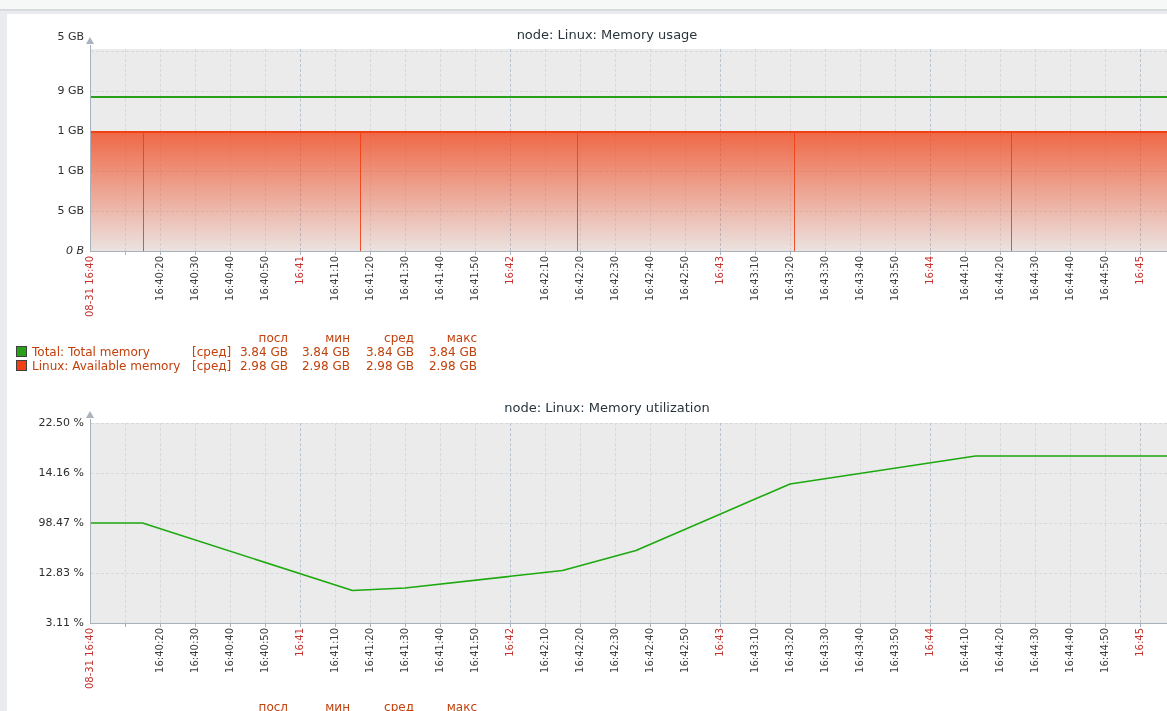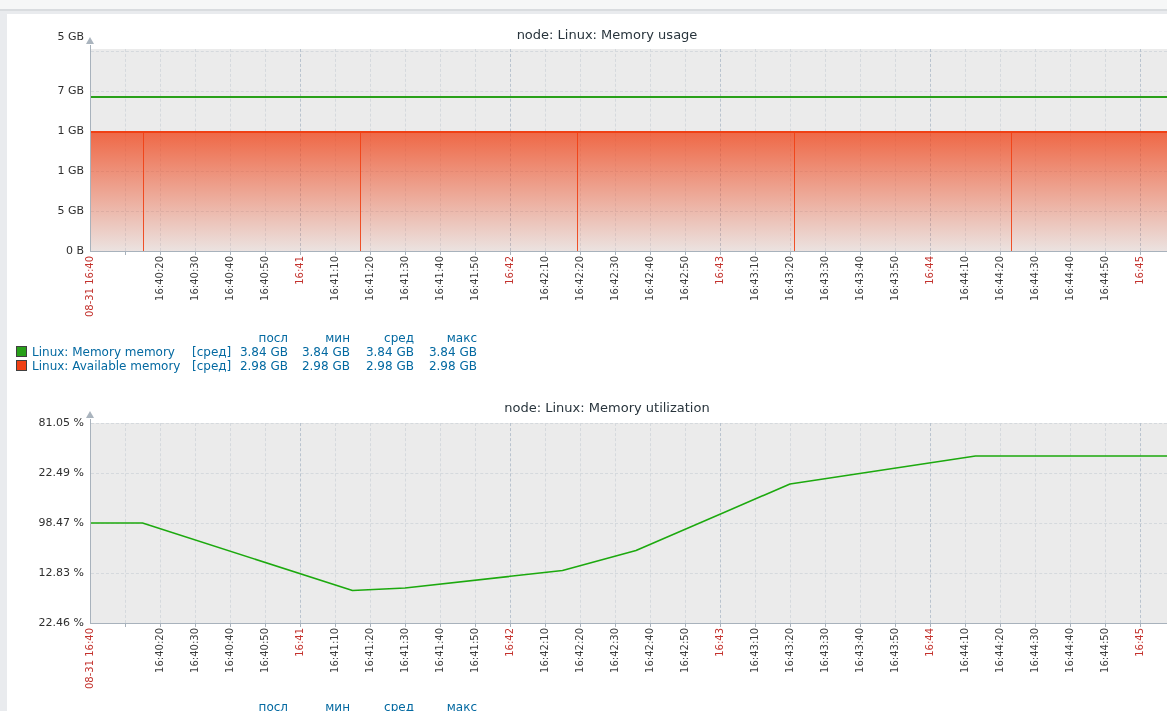--- a/index.html
+++ b/index.html
@@ -17,21 +17,21 @@
   .axis-x{position:absolute;height:0;border-top:1px solid #a8b2bc;}
   .tickmark{position:absolute;width:0;height:3px;border-left:1px solid #a8b2bc;}
   .arrow{position:absolute;width:0;height:0;border-left:4px solid transparent;border-right:4px solid transparent;border-bottom:7px solid #aab4be;}
   .ylab{position:absolute;width:64px;text-align:right;font-size:11px;color:#2f2f2f;line-height:12px;}
   .xlab{position:absolute;writing-mode:vertical-rl;transform:rotate(180deg);
         font-size:10px;line-height:12px;color:#3c3c3c;white-space:nowrap;}
   .xlab.red{color:#c3322d;}
   .series-line{position:absolute;height:2px;}
   .area-fill{position:absolute;}
   .rsep{position:absolute;width:1px;opacity:.9;}
-  .lrow{position:absolute;left:16px;width:480px;height:14px;font-size:12px;color:#0369a1;}
+  .lrow{position:absolute;left:16px;width:480px;height:14px;font-size:12px;color:#c2410c;}
   .lsw{position:absolute;left:0;top:1px;width:9px;height:9px;border:1px solid #404040;}
   .llabel{position:absolute;left:16px;top:0;white-space:nowrap;}
   .lfunc{position:absolute;left:176px;top:0;}
   .lv0{position:absolute;left:212px;width:60px;top:0;text-align:right;}
   .lv1{position:absolute;left:274px;width:60px;top:0;text-align:right;}
   .lv2{position:absolute;left:338px;width:60px;top:0;text-align:right;}
   .lv3{position:absolute;left:401px;width:60px;top:0;text-align:right;}
   svg{position:absolute;overflow:hidden;}
 </style>
 </head>
@@ -106,25 +106,25 @@
       <div class="tickmark" style="left: 860px; top: 252px;"></div>
       <div class="tickmark" style="left: 895px; top: 252px;"></div>
       <div class="tickmark" style="left: 930px; top: 252px;"></div>
       <div class="tickmark" style="left: 965px; top: 252px;"></div>
       <div class="tickmark" style="left: 1000px; top: 252px;"></div>
       <div class="tickmark" style="left: 1035px; top: 252px;"></div>
       <div class="tickmark" style="left: 1070px; top: 252px;"></div>
       <div class="tickmark" style="left: 1105px; top: 252px;"></div>
       <div class="tickmark" style="left: 1140px; top: 252px;"></div>
       <div class="ylab" style="left: 20px; top: 31px;">5 GB</div>
-      <div class="ylab" style="left: 20px; top: 85px;">7 GB</div>
+      <div class="ylab" style="left: 20px; top: 85px;">9 GB</div>
       <div class="ylab" style="left: 20px; top: 125px;">1 GB</div>
       <div class="ylab" style="left: 20px; top: 165px;">1 GB</div>
       <div class="ylab" style="left: 20px; top: 205px;">5 GB</div>
-      <div class="ylab" style="left: 20px; top: 245px;">0 B</div>
+      <div class="ylab" style="left: 20px; top: 245px; font-style: italic;">0 B</div>
       <div class="xlab red" style="left: 84px; top: 256px;">08-31 16:40</div>
       <div class="xlab" style="left: 154px; top: 256px;">16:40:20</div>
       <div class="xlab" style="left: 189px; top: 256px;">16:40:30</div>
       <div class="xlab" style="left: 224px; top: 256px;">16:40:40</div>
       <div class="xlab" style="left: 259px; top: 256px;">16:40:50</div>
       <div class="xlab red" style="left: 294px; top: 256px;">16:41</div>
       <div class="xlab" style="left: 329px; top: 256px;">16:41:10</div>
       <div class="xlab" style="left: 364px; top: 256px;">16:41:20</div>
       <div class="xlab" style="left: 399px; top: 256px;">16:41:30</div>
       <div class="xlab" style="left: 434px; top: 256px;">16:41:40</div>
@@ -159,21 +159,21 @@
     </div>
   <div id="leg1">
       <div class="lrow" style="top: 331px;">
         <span class="lv0">посл</span>
         <span class="lv1">мин</span>
         <span class="lv2">сред</span>
         <span class="lv3">макс</span>
       </div>
       <div class="lrow" style="top: 345px;">
         <span class="lsw" style="background: rgb(40, 160, 25);"></span>
-        <span class="llabel">Linux: Memory memory</span>
+        <span class="llabel">Total: Total memory</span>
         <span class="lfunc">[сред]</span>
         <span class="lv0">3.84 GB</span>
         <span class="lv1">3.84 GB</span>
         <span class="lv2">3.84 GB</span>
         <span class="lv3">3.84 GB</span>
       </div>
       <div class="lrow" style="top: 359px;">
         <span class="lsw" style="background: rgb(240, 64, 20);"></span>
         <span class="llabel">Linux: Available memory</span>
         <span class="lfunc">[сред]</span>
@@ -247,25 +247,25 @@
       <div class="tickmark" style="left: 825px; top: 624px;"></div>
       <div class="tickmark" style="left: 860px; top: 624px;"></div>
       <div class="tickmark" style="left: 895px; top: 624px;"></div>
       <div class="tickmark" style="left: 930px; top: 624px;"></div>
       <div class="tickmark" style="left: 965px; top: 624px;"></div>
       <div class="tickmark" style="left: 1000px; top: 624px;"></div>
       <div class="tickmark" style="left: 1035px; top: 624px;"></div>
       <div class="tickmark" style="left: 1070px; top: 624px;"></div>
       <div class="tickmark" style="left: 1105px; top: 624px;"></div>
       <div class="tickmark" style="left: 1140px; top: 624px;"></div>
-      <div class="ylab" style="left: 20px; top: 417px;">81.05 %</div>
-      <div class="ylab" style="left: 20px; top: 467px;">22.49 %</div>
+      <div class="ylab" style="left: 20px; top: 417px;">22.50 %</div>
+      <div class="ylab" style="left: 20px; top: 467px;">14.16 %</div>
       <div class="ylab" style="left: 20px; top: 517px;">98.47 %</div>
       <div class="ylab" style="left: 20px; top: 567px;">12.83 %</div>
-      <div class="ylab" style="left: 20px; top: 617px;">22.46 %</div>
+      <div class="ylab" style="left: 20px; top: 617px;">3.11 %</div>
       <div class="xlab red" style="left: 84px; top: 628px;">08-31 16:40</div>
       <div class="xlab" style="left: 154px; top: 628px;">16:40:20</div>
       <div class="xlab" style="left: 189px; top: 628px;">16:40:30</div>
       <div class="xlab" style="left: 224px; top: 628px;">16:40:40</div>
       <div class="xlab" style="left: 259px; top: 628px;">16:40:50</div>
       <div class="xlab red" style="left: 294px; top: 628px;">16:41</div>
       <div class="xlab" style="left: 329px; top: 628px;">16:41:10</div>
       <div class="xlab" style="left: 364px; top: 628px;">16:41:20</div>
       <div class="xlab" style="left: 399px; top: 628px;">16:41:30</div>
       <div class="xlab" style="left: 434px; top: 628px;">16:41:40</div>

